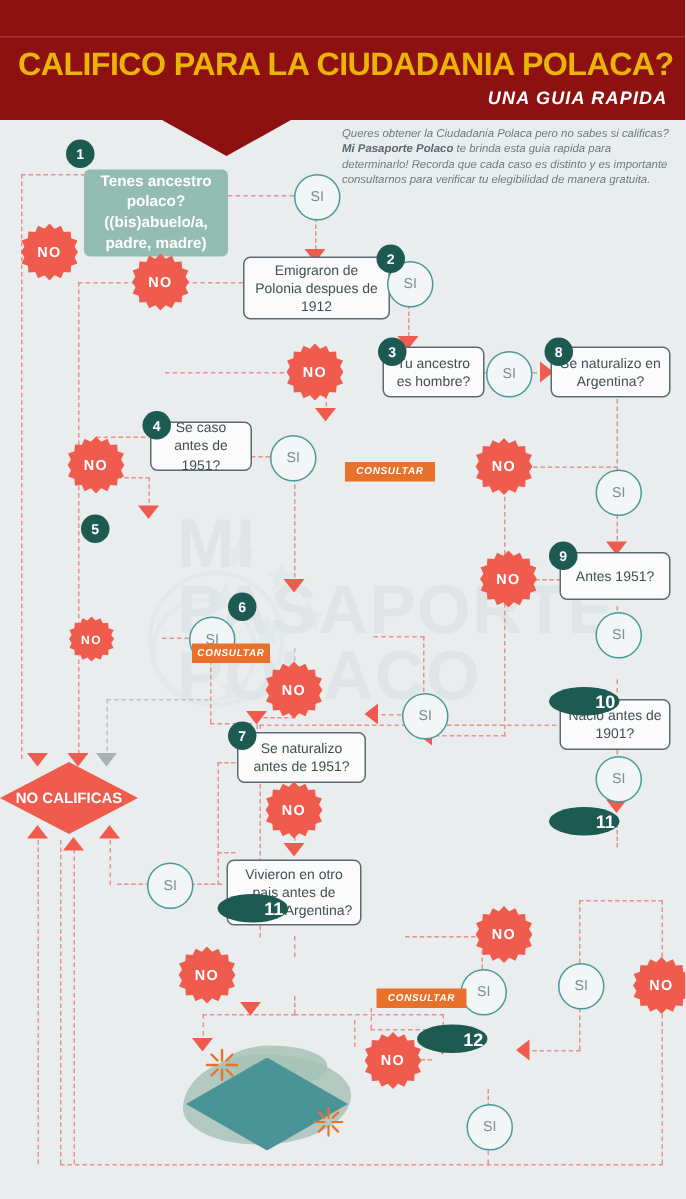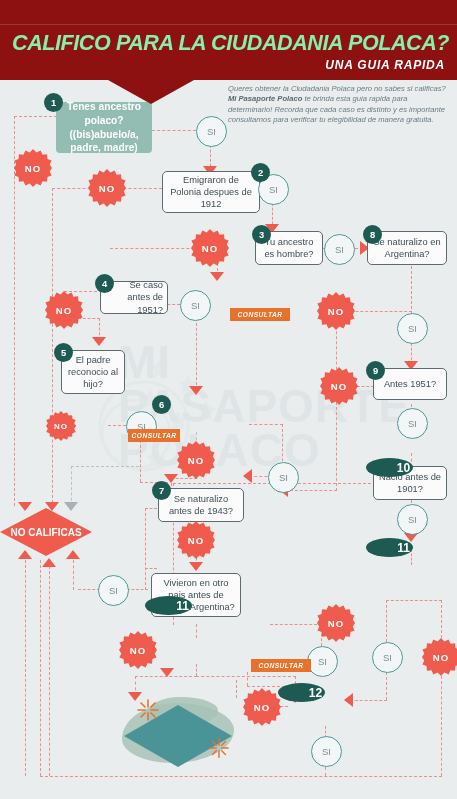--- a/index.html
+++ b/index.html
@@ -16,22 +16,22 @@
   .header{
     position:absolute;left:0;top:0;width:457px;height:80px;
     background:#8c1110;z-index:30;
   }
   .header .hairline{
     position:absolute;left:0;top:24px;width:457px;height:1px;
     background:rgba(255,255,255,0.16);
   }
   .header .title{
     position:absolute;left:12px;top:32px;width:440px;
-    color:#86efac;font-size:21.5px;font-weight:bold;
-    letter-spacing:-0.4px;line-height:22px;white-space:nowrap;font-style:italic;
+    color:#eab308;font-size:21.5px;font-weight:bold;
+    letter-spacing:-0.4px;line-height:22px;white-space:nowrap;
   }
   .header .subtitle{
     position:absolute;right:12px;top:58px;
     color:#ffffff;font-size:12px;font-weight:bold;font-style:italic;
     letter-spacing:0.8px;
   }
   .header .notch{
     position:absolute;left:108px;top:80px;
     width:0;height:0;border-left:43px solid transparent;
     border-right:43px solid transparent;border-top:24px solid #8c1110;
@@ -290,47 +290,46 @@
   <div class="ar ar-u" style="left:18px;top:550px;"></div>
   <div class="ar ar-u" style="left:42px;top:558px;"></div>
   <div class="ar ar-u" style="left:66px;top:550px;"></div>
   <div class="ln lnv-g" style="left:71px;top:466px;height:40px;"></div>
   <div class="ln lnh-g" style="left:71px;top:466px;width:68px;"></div>
   <div class="ln lnv" style="left:25px;top:560px;height:216px;"></div>
   <div class="ln lnv" style="left:49px;top:566px;height:210px;"></div>
   <div class="ln lnv" style="left:73px;top:560px;height:30px;"></div>
 
   <div class="num" style="left:44px;top:93px;">1</div>
-  <div class="qbox first" style="left:56px;top:102px;width:96px;height:51px;">Tenes ancestro polaco? ((bis)abuelo/a, padre, madre)</div>
+  <div class="qbox first" style="left:56px;top:113px;width:96px;height:58px;">Tenes ancestro polaco? ((bis)abuelo/a, padre, madre)</div>
   <div class="si" style="left:196px;top:116px;">SI</div>
   <div class="no" style="left:14px;top:149px;">NO</div>
 
   <div class="num" style="left:251px;top:163px;">2</div>
   <div class="qbox" style="left:162px;top:171px;width:98px;height:42px;">Emigraron de Polonia despues de 1912</div>
   <div class="si" style="left:258px;top:174px;">SI</div>
   <div class="no" style="left:88px;top:169px;">NO</div>
 
   <div class="num" style="left:252px;top:225px;">3</div>
   <div class="qbox" style="left:255px;top:231px;width:68px;height:34px;">Tu ancestro es hombre?</div>
   <div class="si" style="left:324px;top:234px;">SI</div>
   <div class="no" style="left:191px;top:229px;">NO</div>
 
   <div class="num" style="left:363px;top:225px;">8</div>
   <div class="qbox" style="left:367px;top:231px;width:80px;height:34px;">Se naturalizo en Argentina?</div>
   <div class="si" style="left:397px;top:313px;">SI</div>
   <div class="no" style="left:317px;top:292px;">NO</div>
 
   <div class="num" style="left:95px;top:274px;">4</div>
-  <div class="qbox" style="left:100px;top:281px;width:68px;height:33px;text-align:right;">Se caso antes de 1951?</div>
+  <div class="qbox" style="left:100px;top:281px;width:68px;height:33px;">Se caso antes de 1951?</div>
   <div class="si" style="left:180px;top:290px;">SI</div>
   <div class="no" style="left:45px;top:291px;">NO</div>
   <div class="consultar" style="left:230px;top:308px;width:60px;">CONSULTAR</div>
 
   <div class="num" style="left:54px;top:343px;">5</div>
-  <div class="qbox" style="left:61px;top:350px;width:64px;height:44px;">El padre reconocio al hijo?</div>
   <div class="si" style="left:126px;top:411px;">SI</div>
   <div class="no sm" style="left:46px;top:411px;">NO</div>
   <div class="consultar" style="left:128px;top:429px;width:52px;">CONSULTAR</div>
 
   <div class="num" style="left:152px;top:395px;">6</div>
   <div class="si" style="left:268px;top:462px;">SI</div>
   <div class="no" style="left:177px;top:441px;">NO</div>
 
   <div class="num" style="left:366px;top:361px;">9</div>
   <div class="qbox" style="left:373px;top:368px;width:74px;height:32px;">Antes 1951?</div>
@@ -340,21 +339,21 @@
   <div class="num small" style="left:366px;top:458px;">10</div>
   <div class="qbox" style="left:373px;top:466px;width:74px;height:34px;">Nacio antes de 1901?</div>
   <div class="si" style="left:397px;top:504px;">SI</div>
 
   <div class="num small" style="left:366px;top:538px;">11</div>
   <div class="si" style="left:372px;top:642px;">SI</div>
   <div class="no" style="left:422px;top:638px;">NO</div>
   <div class="no" style="left:317px;top:604px;">NO</div>
 
   <div class="num" style="left:152px;top:481px;">7</div>
-  <div class="qbox" style="left:158px;top:488px;width:86px;height:34px;">Se naturalizo antes de 1943?</div>
+  <div class="qbox" style="left:158px;top:488px;width:86px;height:34px;">Se naturalizo antes de 1951?</div>
   <div class="si" style="left:98px;top:575px;">SI</div>
   <div class="no" style="left:177px;top:521px;">NO</div>
 
   <div class="num small" style="left:145px;top:596px;">11</div>
   <div class="qbox" style="left:151px;top:573px;width:90px;height:44px;">Vivieron en otro pais antes de llegar a Argentina?</div>
   <div class="si" style="left:307px;top:646px;">SI</div>
   <div class="no" style="left:119px;top:631px;">NO</div>
   <div class="consultar" style="left:251px;top:659px;width:60px;">CONSULTAR</div>
 
   <div class="num small" style="left:278px;top:683px;">12</div>

